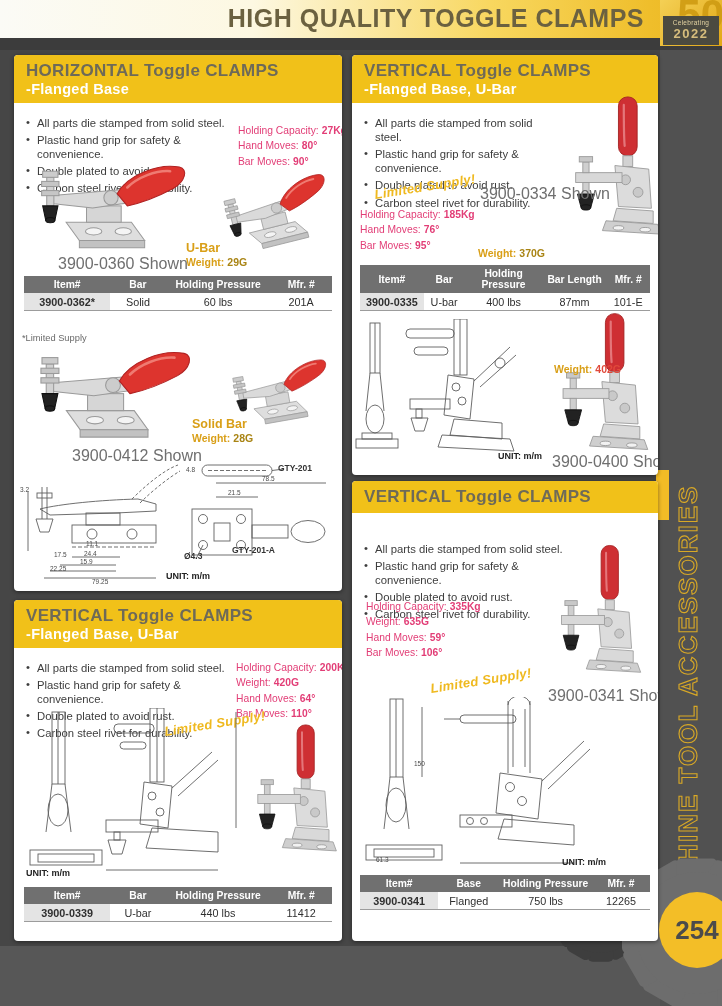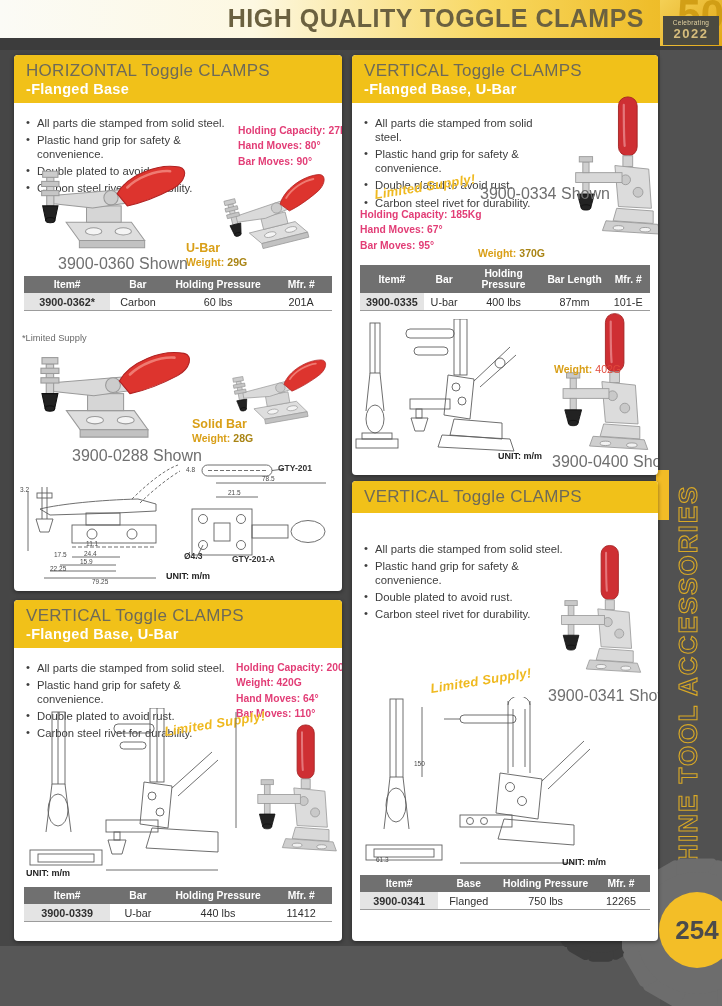--- a/index.html
+++ b/index.html
@@ -29,33 +29,33 @@
   .gear{position:absolute;z-index:2}
   .gear i{position:absolute;left:6%;top:38%;width:88%;height:24%;background:var(--c);border-radius:5px;display:block}
   .gear b{position:absolute;inset:14%;border-radius:50%;background:var(--c);display:block}
   .gear u{position:absolute;inset:40%;border-radius:50%;background:var(--h);display:block}
   .pagenum{position:absolute;left:659px;top:892px;width:76px;height:76px;border-radius:50%;
     background:#F3BE27;z-index:4;text-align:center;line-height:76px;font-size:26px;font-weight:700;color:#4b4b4b}
   
   .card{position:absolute;background:#fff;border-radius:4px;z-index:3;overflow:hidden;
     box-shadow:0 1px 4px rgba(0,0,0,.45)}
   .sec-head{background:#F1C119;padding:6px 10px 6px 12px}
-  .sec-title{font-size:17px;font-weight:400;color:#6e6a58;line-height:1.15;letter-spacing:.3px}
+  .sec-title{font-size:17px;font-weight:700;color:#6e6a58;line-height:1.15;letter-spacing:.3px}
   .sec-sub{font-size:14.5px;font-weight:700;color:#fff;line-height:1.15;letter-spacing:.3px}
   .bullets{position:absolute;margin:0;padding:0;list-style:none}
   .bullets li{font-size:11.3px;color:#3d3d3d;margin:3px 0;padding-left:11px;position:relative;line-height:1.25}
   .bullets li::before{content:"•";position:absolute;left:0;top:-1px;color:#3d3d3d}
   .specs{position:absolute;font-size:10.3px;line-height:1.5;white-space:nowrap}
-  .specs .lbl{font-weight:700;color:#E23D76;margin-right:3px}
+  .specs .lbl{font-weight:400;color:#E23D76;margin-right:3px}
   .specs .val{font-weight:700;color:#E23D76}
   .gold-name{position:absolute;font-size:12.5px;font-weight:700;color:#D99F17;white-space:nowrap}
   .weight{position:absolute;font-size:10.5px;white-space:nowrap}
   .wl{color:#D99F17;font-weight:700;margin-right:3px}
   .wv{color:#a98414;font-weight:700}
-  .wv-red{color:#E0493B;font-weight:400}
+  .wv-red{color:#E0493B;font-weight:700}
   .limited{position:absolute;color:#EFB91F;font-weight:700;font-style:italic;font-size:13px;
     transform:rotate(-9deg);letter-spacing:.3px;white-space:nowrap;text-shadow:0 0 1px #fff}
   .caption{position:absolute;font-size:16px;color:#6f6f6f;white-space:nowrap}
   .ptable{position:absolute;border-collapse:collapse;background:#fff;table-layout:fixed}
   .ptable th{background:#707070;color:#fff;font-size:10.3px;font-weight:700;padding:3px 2px;text-align:center}
   .ptable td{font-size:10.8px;padding:2.5px 2px;text-align:center;color:#2f2f2f;border-bottom:1px solid #9c9c9c}
   .ptable td.item{background:#e4e4e4;font-weight:700}
   .footnote{position:absolute;font-size:9.3px;color:#6a6a6a;white-space:nowrap}
   .photo{position:absolute}
   .draw{position:absolute}
@@ -190,38 +190,38 @@
         <tr>
       <th>Item#</th>
       <th>Bar</th>
       <th>Holding Pressure</th>
       <th>Mfr. #</th>
     </tr>
       </thead>
     <tbody>
       <tr>
         <td class="item">3900-0362*</td>
-        <td>Carbon</td>
+        <td>Solid</td>
         <td>60 lbs</td>
         <td>201A</td>
       </tr>
     </tbody>
   </table>
   <div class="footnote" style="left:8px;top:278px">*Limited Supply</div>
   <div class="photo" style="left:8px;top:292px;width:182px;height:106px">
     <svg width="182" height="106" viewBox="0 0 160 100">
         <use href="#sym-hclamp"></use>
       </svg>
   </div>
   <div class="photo" style="left:214px;top:300px;width:108px;height:84px;transform:rotate(-10deg)">
     <svg width="108" height="84" viewBox="0 0 160 100">
         <use href="#sym-hclamp"></use>
       </svg>
   </div>
-  <div class="caption" style="left:58px;top:392px">3900-0288 Shown</div>
+  <div class="caption" style="left:58px;top:392px">3900-0412 Shown</div>
   <div class="gold-name" style="left:178px;top:362px">Solid Bar</div>
   <div class="weight" style="left:178px;top:377px">
     <span class="wl">Weight:</span><span class="wv">28G</span>
   </div>
   <div class="draw" style="left:6px;top:402px;width:316px;height:128px">
     <svg width="316" height="128" viewBox="0 0 316 128" fill="none" stroke="#5f5f5f" stroke-width="0.9">
       <path d="M20,52 C40,47 80,43 118,42 L136,47 L136,54 L96,56 L30,58 Z"></path>
       <path d="M112,42 C128,26 146,12 158,8" stroke-dasharray="3,2"></path>
       <path d="M120,46 C134,32 150,20 160,14" stroke-dasharray="3,2"></path>
       <line x1="22" y1="30" x2="22" y2="62"></line>
@@ -247,21 +247,21 @@
       <circle cx="183" cy="62" r="4.5"></circle>
         <circle cx="221" cy="62" r="4.5"></circle>
       <circle cx="183" cy="88" r="4.5"></circle>
         <circle cx="221" cy="88" r="4.5"></circle>
       <rect x="194" y="66" width="16" height="18"></rect>
       <rect x="232" y="68" width="36" height="13"></rect>
       <ellipse cx="288" cy="74.5" rx="17" ry="11"></ellipse>
       <line x1="183" y1="88" x2="176" y2="102"></line>
     </svg>
     <span class="dlabel" style="left:258px;top:6px">GTY-201</span>
-    <span class="dlabel" style="left:212px;top:97px">GTY-201-A</span>
+    <span class="dlabel" style="left:212px;top:88px">GTY-201-A</span>
     <span class="dlabel" style="left:164px;top:94px">Ø4.3</span>
     <span class="unit" style="left:146px;top:114px">UNIT: m/m</span>
     <span class="dim" style="left:242px;top:19px">78.5</span>
     <span class="dim" style="left:208px;top:33px">21.5</span>
     <span class="dim" style="left:166px;top:10px">4.8</span>
     <span class="dim" style="left:0px;top:30px">3.2</span>
     <span class="dim" style="left:34px;top:95px">17.5</span>
     <span class="dim" style="left:30px;top:109px">22.25</span>
     <span class="dim" style="left:72px;top:122px">79.25</span>
     <span class="dim" style="left:64px;top:94px">24.4</span>
@@ -283,21 +283,21 @@
   </ul>
   <div class="photo" style="left:213px;top:26px;width:98px;height:178px">
     <svg width="98" height="178" viewBox="0 0 110 170">
         <use href="#sym-vclamp"></use>
       </svg>
   </div>
   <div class="limited" style="left:22px;top:124px">Limited Supply!</div>
   <div class="caption" style="left:128px;top:130px">3900-0334 Shown</div>
   <div class="specs" style="left:8px;top:152px">
     <div><span class="lbl">Holding Capacity:</span><span class="val">185Kg</span></div>
-    <div><span class="lbl">Hand Moves:</span><span class="val">67°</span></div>
+    <div><span class="lbl">Hand Moves:</span><span class="val">76°</span></div>
     <div><span class="lbl">Bar Moves:</span><span class="val">95°</span></div>
   </div>
   <div class="weight" style="left:126px;top:192px">
     <span class="wl">Weight:</span><span class="wv">370G</span>
   </div>
   <table class="ptable" style="left:8px;top:210px;width:290px">
     <colgroup>
         <col style="width:22%">
         <col style="width:14%">
         <col style="width:27%">
@@ -443,20 +443,26 @@
     <li>All parts die stamped from solid steel.</li>
     <li>Plastic hand grip for safety &amp; convenience.</li>
     <li>Double plated to avoid rust.</li>
     <li>Carbon steel rivet for durability.</li>
   </ul>
   <div class="photo" style="left:190px;top:62px;width:110px;height:140px">
     <svg width="110" height="140" viewBox="0 0 110 170">
         <use href="#sym-vclamp"></use>
       </svg>
   </div>
+  <div class="specs" style="left:14px;top:118px">
+    <div><span class="lbl">Holding Capacity:</span><span class="val">335Kg</span></div>
+    <div><span class="lbl">Weight:</span><span class="val">635G</span></div>
+    <div><span class="lbl">Hand Moves:</span><span class="val">59°</span></div>
+    <div><span class="lbl">Bar Moves:</span><span class="val">106°</span></div>
+  </div>
   <div class="limited" style="left:78px;top:192px">Limited Supply!</div>
   <div class="caption" style="left:196px;top:206px">3900-0341 Shown</div>
   <div class="draw" style="left:4px;top:216px;width:262px;height:172px">
     <svg width="262" height="172" viewBox="0 0 262 172" fill="none" stroke="#5f5f5f" stroke-width="0.9">
       <rect x="34" y="2" width="13" height="78"></rect>
         <line x1="40" y1="2" x2="40" y2="80"></line>
       <path d="M34,80 L28,132 M47,80 L53,132"></path>
       <ellipse cx="40" cy="108" rx="10" ry="17"></ellipse>
       <rect x="10" y="148" width="76" height="15"></rect>
         <rect x="18" y="152" width="60" height="8"></rect>

